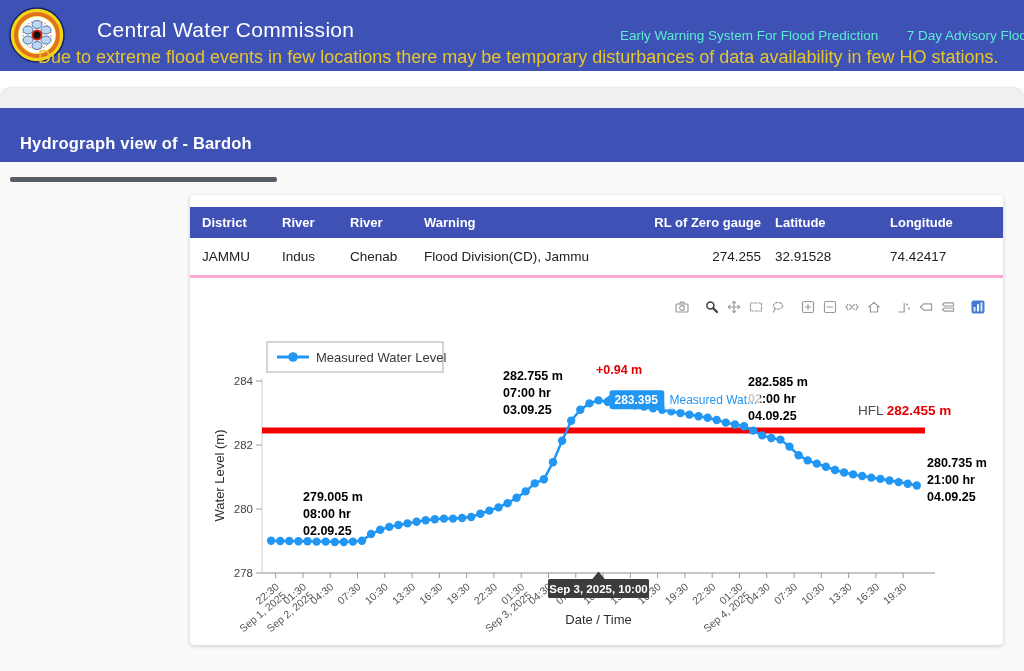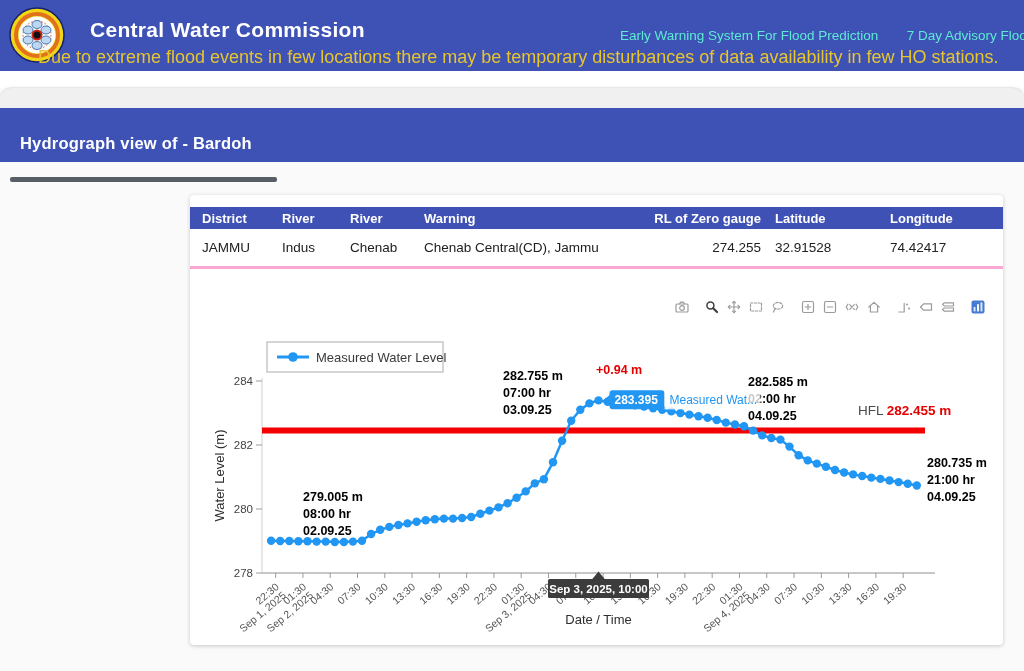--- a/index.html
+++ b/index.html
@@ -3,36 +3,36 @@
 <meta charset="utf-8">
 <style>
   html,body{margin:0;padding:0;background:#ffffff;}
   *{box-sizing:border-box;}
   body{font-family:"Liberation Sans", sans-serif;}
   .screen{position:relative;width:1024px;height:671px;overflow:hidden;background:#fafafa;}
 
   
   .app-header{position:absolute;left:0;top:0;width:1024px;height:71px;background:#3e51b4;overflow:hidden;}
   .logo-wrap{position:absolute;left:9px;top:7px;width:56px;height:56px;}
-  .app-title{position:absolute;left:90px;top:18px;color:#ffffff;font-size:21px;font-weight:700;letter-spacing:.3px;white-space:nowrap;}
+  .app-title{position:absolute;left:97px;top:18px;color:#ffffff;font-size:21px;font-weight:400;letter-spacing:.3px;white-space:nowrap;}
   .header-nav{position:absolute;left:620px;top:26px;white-space:nowrap;}
   .header-nav a{color:#5eead4;font-size:13.5px;text-decoration:none;margin-right:24px;}
   .warning-line{position:absolute;left:38px;bottom:3px;color:#e6c52e;font-size:18px;white-space:nowrap;text-align:center;}
 
   
   .gap-white{position:absolute;left:0;top:71px;width:1024px;height:17px;background:#ffffff;}
   .gap-gray{position:absolute;left:0;top:88px;width:1024px;height:20px;background:#f0f0f0;border-radius:12px 12px 0 0;box-shadow:0 -1px 2px rgba(0,0,0,.12);}
   .section-bar{position:absolute;left:0;top:108px;width:1024px;height:54px;background:#3e51b4;}
   .section-bar h1{margin:0;padding:0;position:absolute;left:20px;top:26px;color:#ffffff;font-size:16.5px;font-weight:600;letter-spacing:.2px;}
   .hscroll-thumb{position:absolute;left:10px;top:177px;width:267px;height:5px;background:#575e66;border-radius:2px;}
 
   
   .card{position:absolute;left:190px;top:195px;width:813px;height:450px;background:#ffffff;border-radius:4px;box-shadow:0 1px 4px rgba(0,0,0,.2);}
   table.station{border-collapse:collapse;table-layout:fixed;width:813px;margin-top:12px;}
-  table.station th{background:#3f51b5;color:#ffffff;font-size:13px;font-weight:bold;height:22px;padding:0 0 0 12px;text-align:left;}
+  table.station th{background:#3f51b5;color:#ffffff;font-size:13px;font-weight:bold;height:31px;padding:0 0 0 12px;text-align:left;}
   table.station td{color:#212121;font-size:13.5px;height:38px;padding:0 0 0 12px;text-align:left;border-bottom:3px solid #f9a8d4;background:#fff;}
   table.station col.c1{width:80px}table.station col.c2{width:68px}table.station col.c3{width:74px}
   table.station col.c4{width:233px}table.station col.c5{width:130px}table.station col.c6{width:115px}table.station col.c7{width:113px}
   table.station th.num,table.station td.num{text-align:right;padding:0 14px 0 0;}
   table.station th.ctr,table.station td.ctr{text-align:left;padding:0;}
 
   
   .chart-wrap{position:absolute;left:0;top:95px;width:813px;height:355px;}
   .modebar{position:absolute;top:7px;right:14px;display:flex;align-items:center;z-index:5;}
   .mb-group{display:flex;margin-left:8px;}
@@ -107,21 +107,21 @@
             <th class="num">RL of Zero gauge</th>
             <th class="ctr">Latitude</th>
             <th class="ctr">Longitude</th>
           </tr>
         </thead>
         <tbody>
           <tr>
             <td>JAMMU</td>
             <td>Indus</td>
             <td>Chenab</td>
-            <td>Chenab Central(CD), Jammu</td>
+            <td>Flood Division(CD), Jammu</td>
             <td class="num">274.255</td>
             <td class="ctr">32.91528</td>
             <td class="ctr">74.42417</td>
           </tr>
         </tbody>
       </table>
 
       <div class="chart-wrap">
         <div class="modebar" id="modebar">
             <div class="mb-group">

